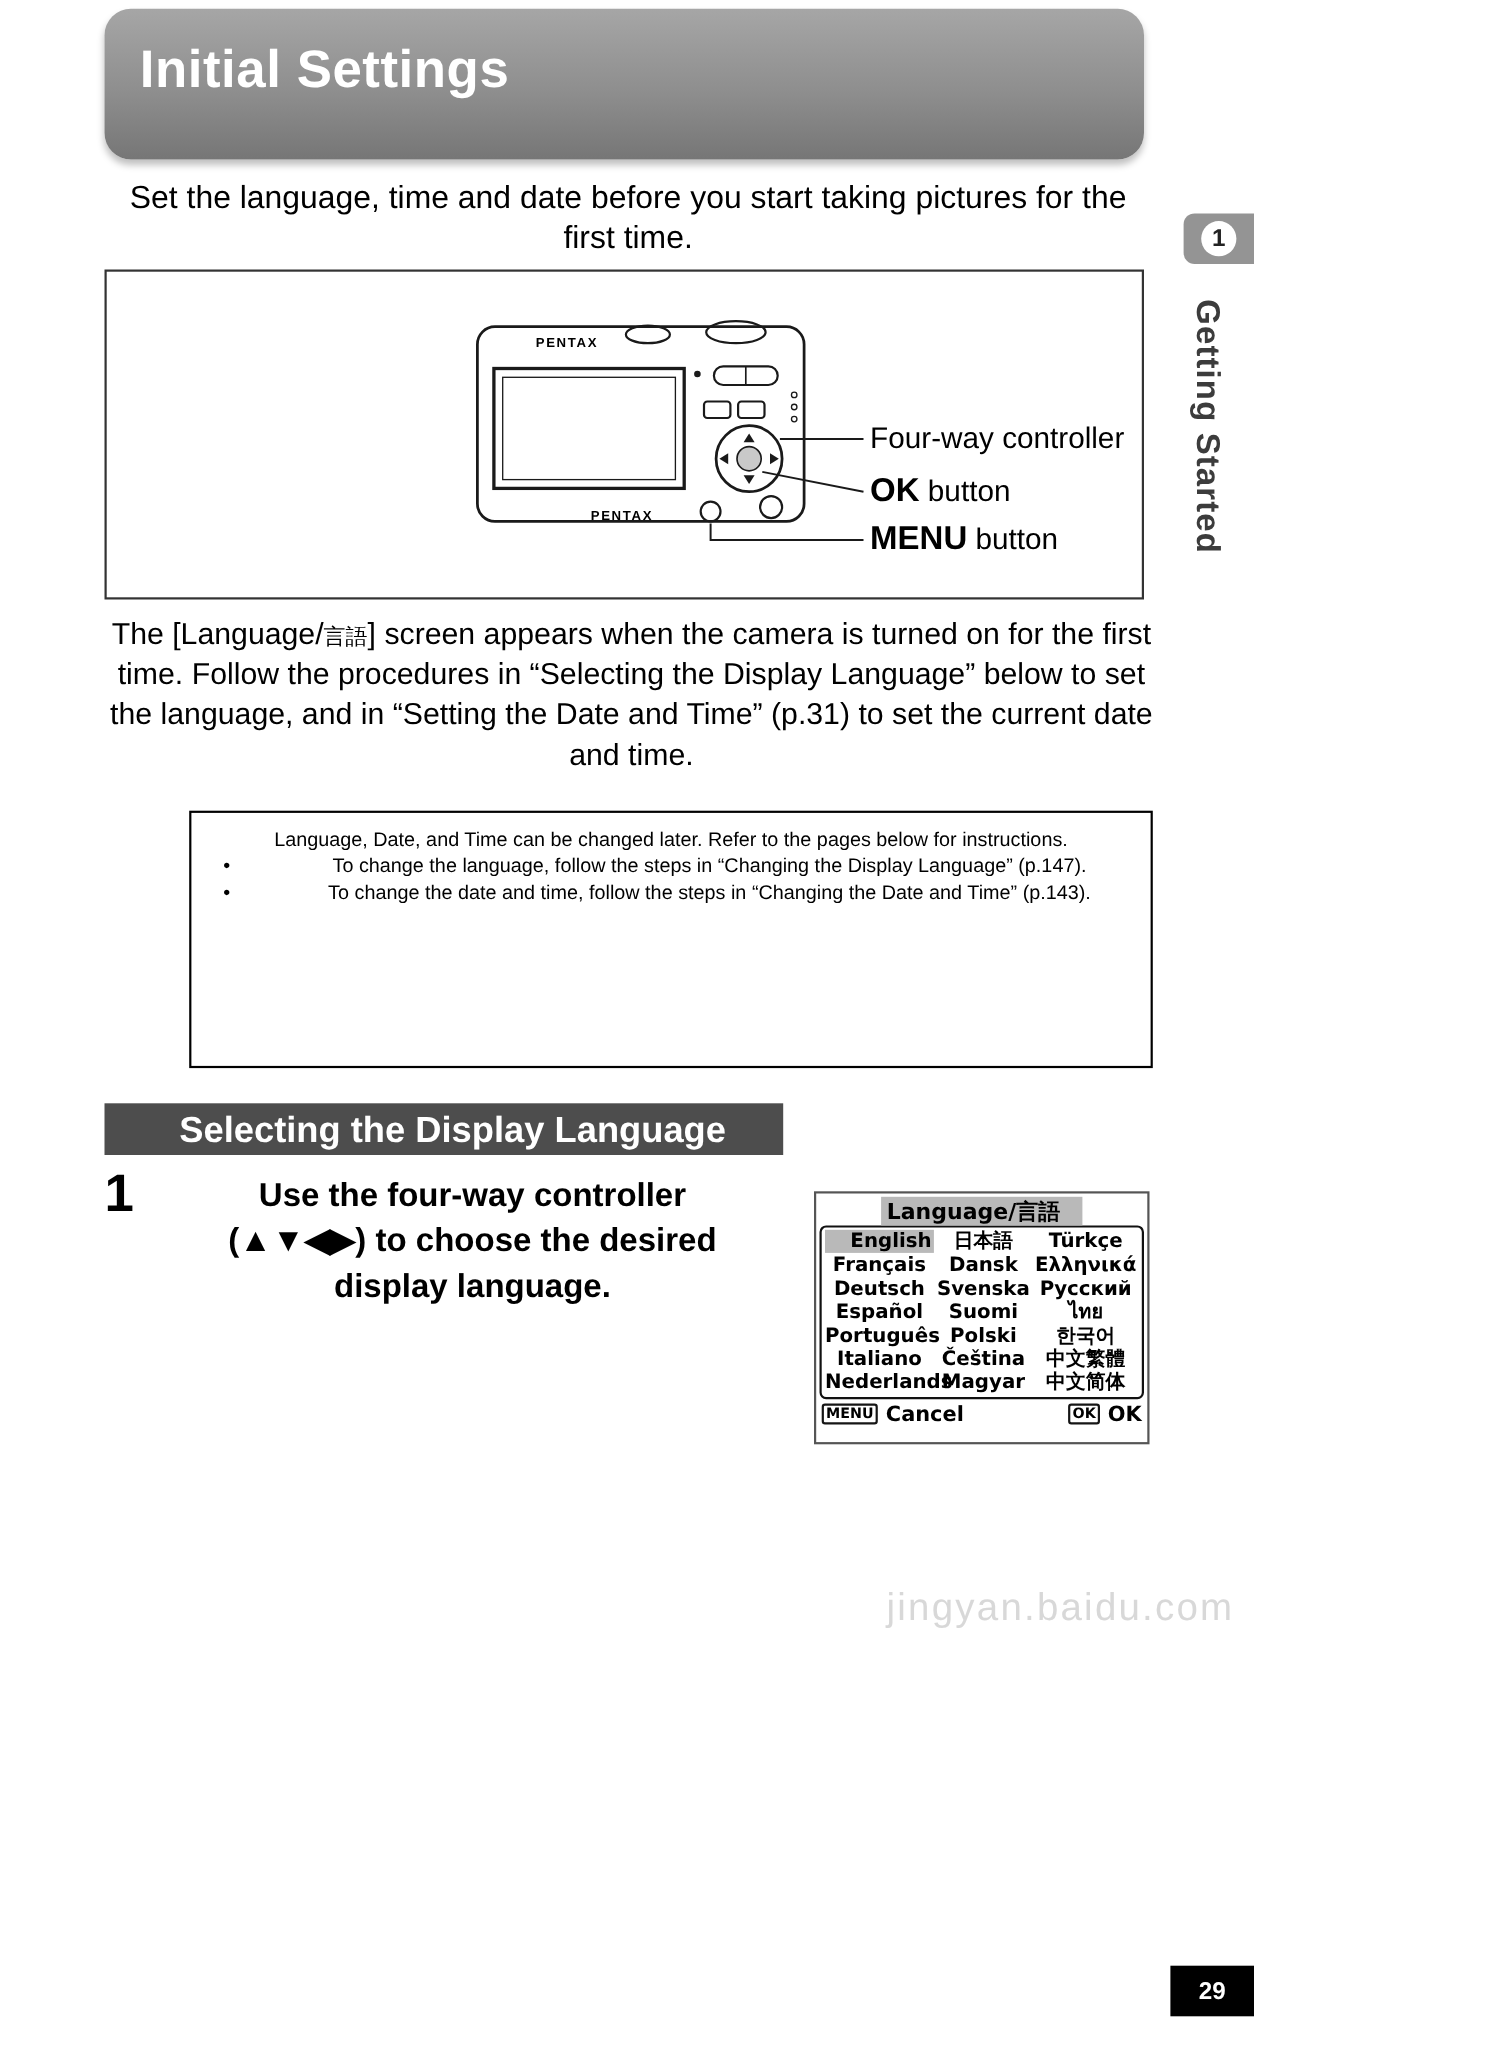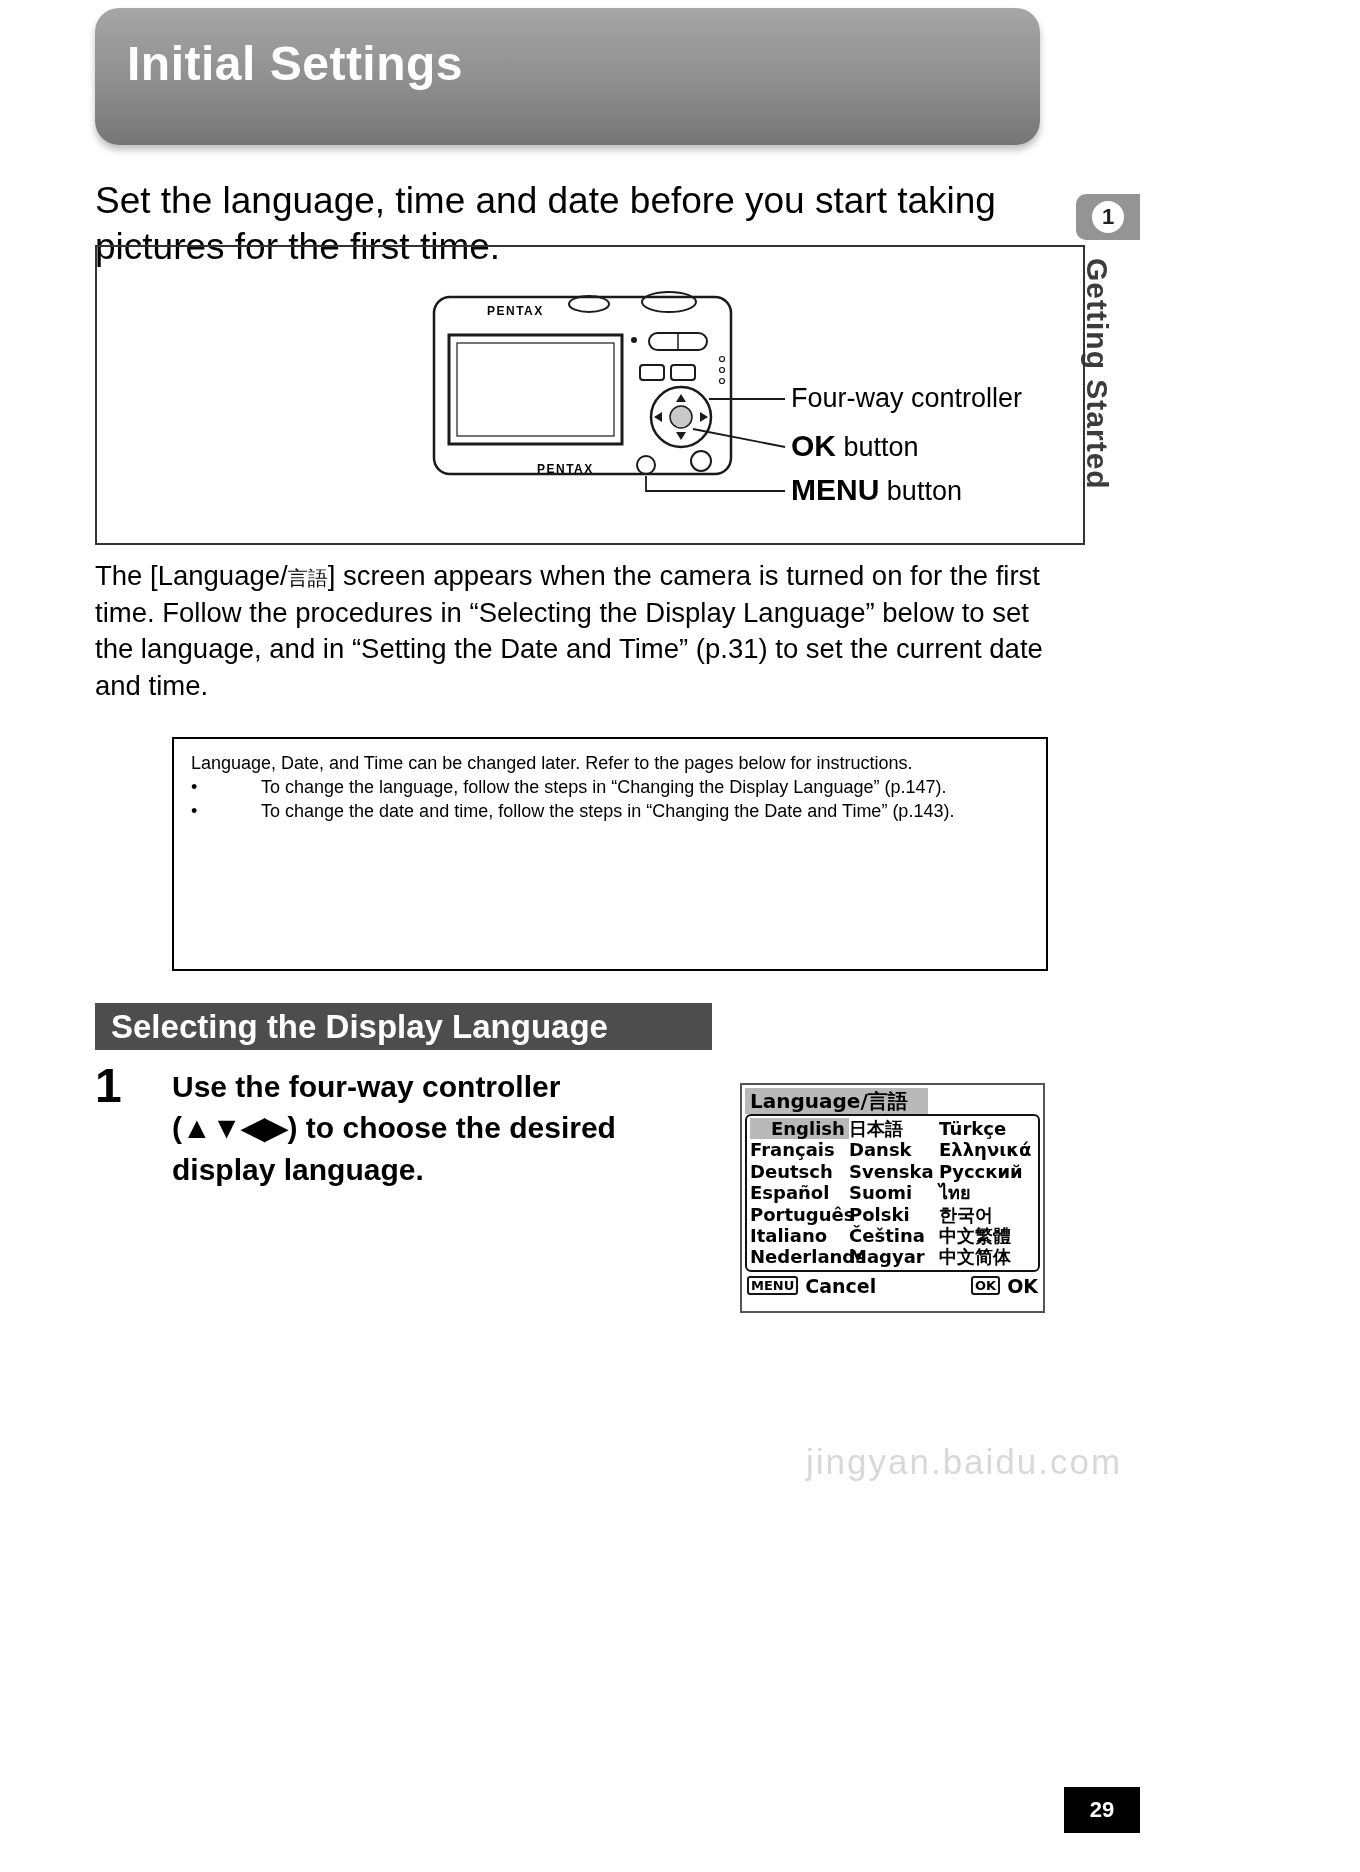--- a/index.html
+++ b/index.html
@@ -1,42 +1,42 @@
 <!DOCTYPE html>
 <html><head>
 <meta charset="utf-8">
 <style>
   html,body{margin:0;padding:0;background:#fff;}
   .page{position:relative;width:1360px;height:1872px;background:#fff;overflow:hidden;
-        font-family:"Liberation Sans", sans-serif;color:#000;}
+        font-family:"Liberation Sans", sans-serif;color:#000;text-align:center;}
 
   
   .title-bar{position:absolute;left:95px;top:8px;width:945px;height:137px;
              background:linear-gradient(180deg,#a6a6a6 0%,#8e8e8e 55%,#767676 100%);
              border-radius:24px;box-shadow:0 5px 7px rgba(0,0,0,0.25);}
   .title-text{position:absolute;left:32px;top:28px;font-size:48px;font-weight:bold;color:#fff;
               letter-spacing:0.5px;}
 
   
   .tab1{position:absolute;left:1076px;top:194px;width:64px;height:46px;background:#949494;
         border-radius:10px 0 0 10px;display:flex;align-items:center;justify-content:center;}
   .tab1-circle{width:32px;height:32px;border-radius:50%;background:#fff;display:flex;
                align-items:center;justify-content:center;font-size:22px;font-weight:bold;color:#222;}
   .vert-title{position:absolute;left:1080px;top:258px;height:260px;writing-mode:vertical-rl;
               font-size:30px;font-weight:bold;color:#3c3c3c;letter-spacing:1px;}
   .pagenum{position:absolute;left:1064px;top:1787px;width:76px;height:46px;background:#000;
            color:#fff;font-size:22px;font-weight:bold;display:flex;align-items:center;justify-content:center;}
 
   
-  .intro{position:absolute;left:95px;top:178px;width:952px;font-size:37px;line-height:1.24;}
+  .intro{position:absolute;left:95px;top:163px;width:952px;font-size:29px;line-height:1.24;}
   .para2{position:absolute;left:95px;top:558px;width:958px;font-size:27.5px;line-height:1.33;}
   .cjk-small{font-size:20px;}
 
   
-  .figure{position:absolute;left:95px;top:245px;width:941px;height:296px;border:2px solid #333;padding-left:45px;}
+  .figure{position:absolute;left:95px;top:245px;width:941px;height:296px;border:2px solid #333;}
   .figure svg{position:absolute;left:0;top:0;}
   .fig-label{position:absolute;font-size:27px;white-space:nowrap;}
   .lbl-bold{font-size:30px;font-weight:bold;}
 
   
   .notebox{position:absolute;left:172px;top:737px;width:838px;height:204px;border:2px solid #000;
            padding:13px 17px;font-size:18px;line-height:1.33;}
   .note-line{margin:0;}
   .bullet-row{display:flex;}
   .bullet-dot{width:30px;flex:0 0 30px;}

